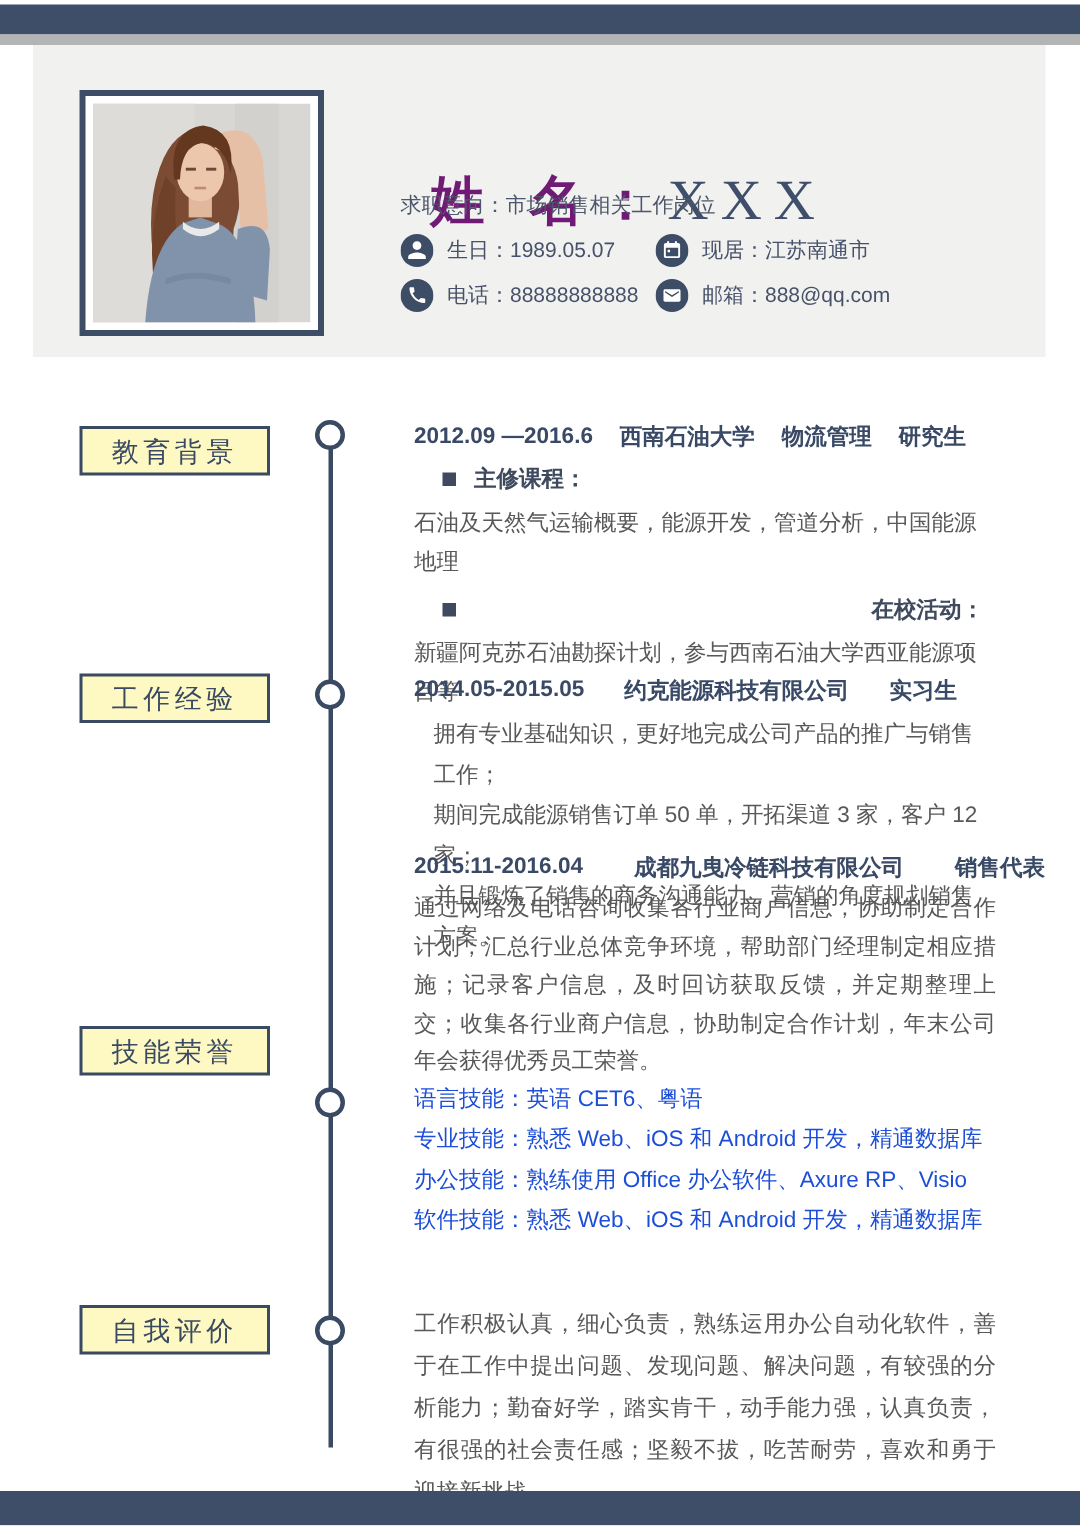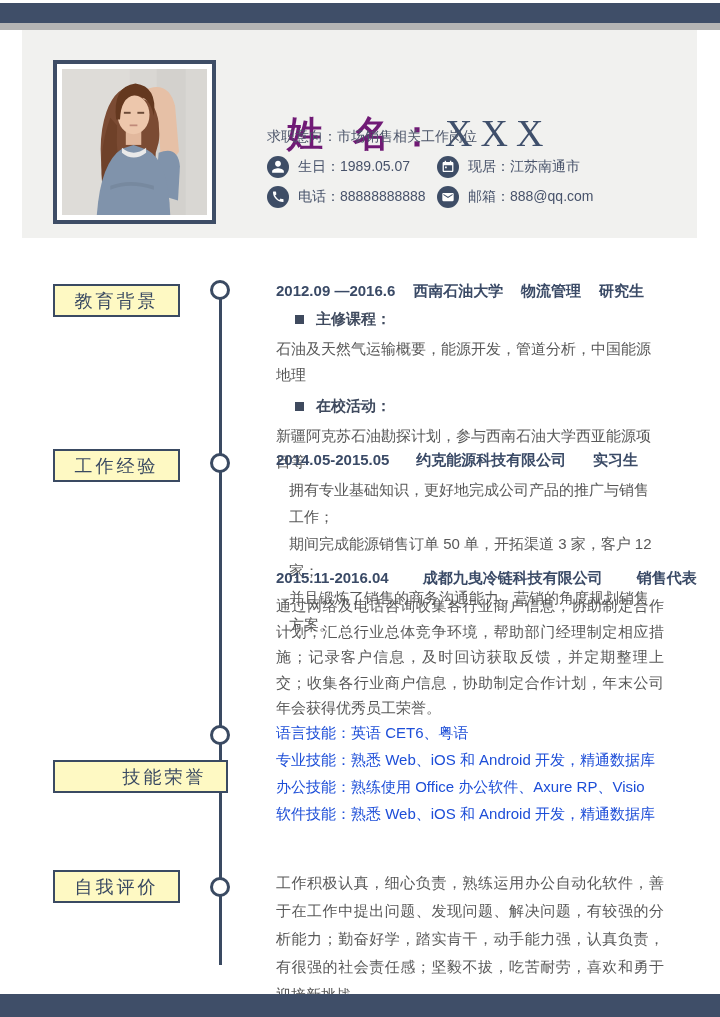--- a/index.html
+++ b/index.html
@@ -129,36 +129,36 @@
   </div>
 
   <div class="timeline-line"></div>
   <div class="timeline-dot" style="top:280px;"></div>
   <div class="timeline-dot" style="top:453px;"></div>
   <div class="timeline-dot" style="top:725px;"></div>
   <div class="timeline-dot" style="top:877px;"></div>
 
   <div class="sec-box" style="top:284px;">教育背景</div>
   <div class="sec-box" style="top:449px;">工作经验</div>
-  <div class="sec-box" style="top:760px;padding-left:48px;">技能荣誉</div>
+  <div class="sec-box" style="top:684px;">技能荣誉</div>
   <div class="sec-box" style="top:870px;">自我评价</div>
 
   <div class="content" style="top:282px;">
     <div class="title-row" style="width:368px;">
       <span>2012.09 —2016.6</span>
       <span>西南石油大学</span>
       <span>物流管理</span>
       <span>研究生</span>
     </div>
     <div class="bullet-row" style="margin-top:9px;">
       <span class="bullet-sq"></span>
       <span>主修课程：</span>
     </div>
     <div class="body-text" style="margin-top:7px;">石油及天然气运输概要，能源开发，管道分析，中国能源地理</div>
-    <div class="bullet-row" style="margin-top:9px;">
+    <div class="bullet-row" style="margin-top:9px;justify-content:space-between;">
       <span class="bullet-sq"></span>
       <span>在校活动：</span>
     </div>
     <div class="body-text" style="margin-top:7px;">新疆阿克苏石油勘探计划，参与西南石油大学西亚能源项目等</div>
   </div>
 
   <div class="content" style="top:451px;">
     <div class="title-row" style="width:362px;">
       <span>2014.05-2015.05</span>
       <span>约克能源科技有限公司</span>

